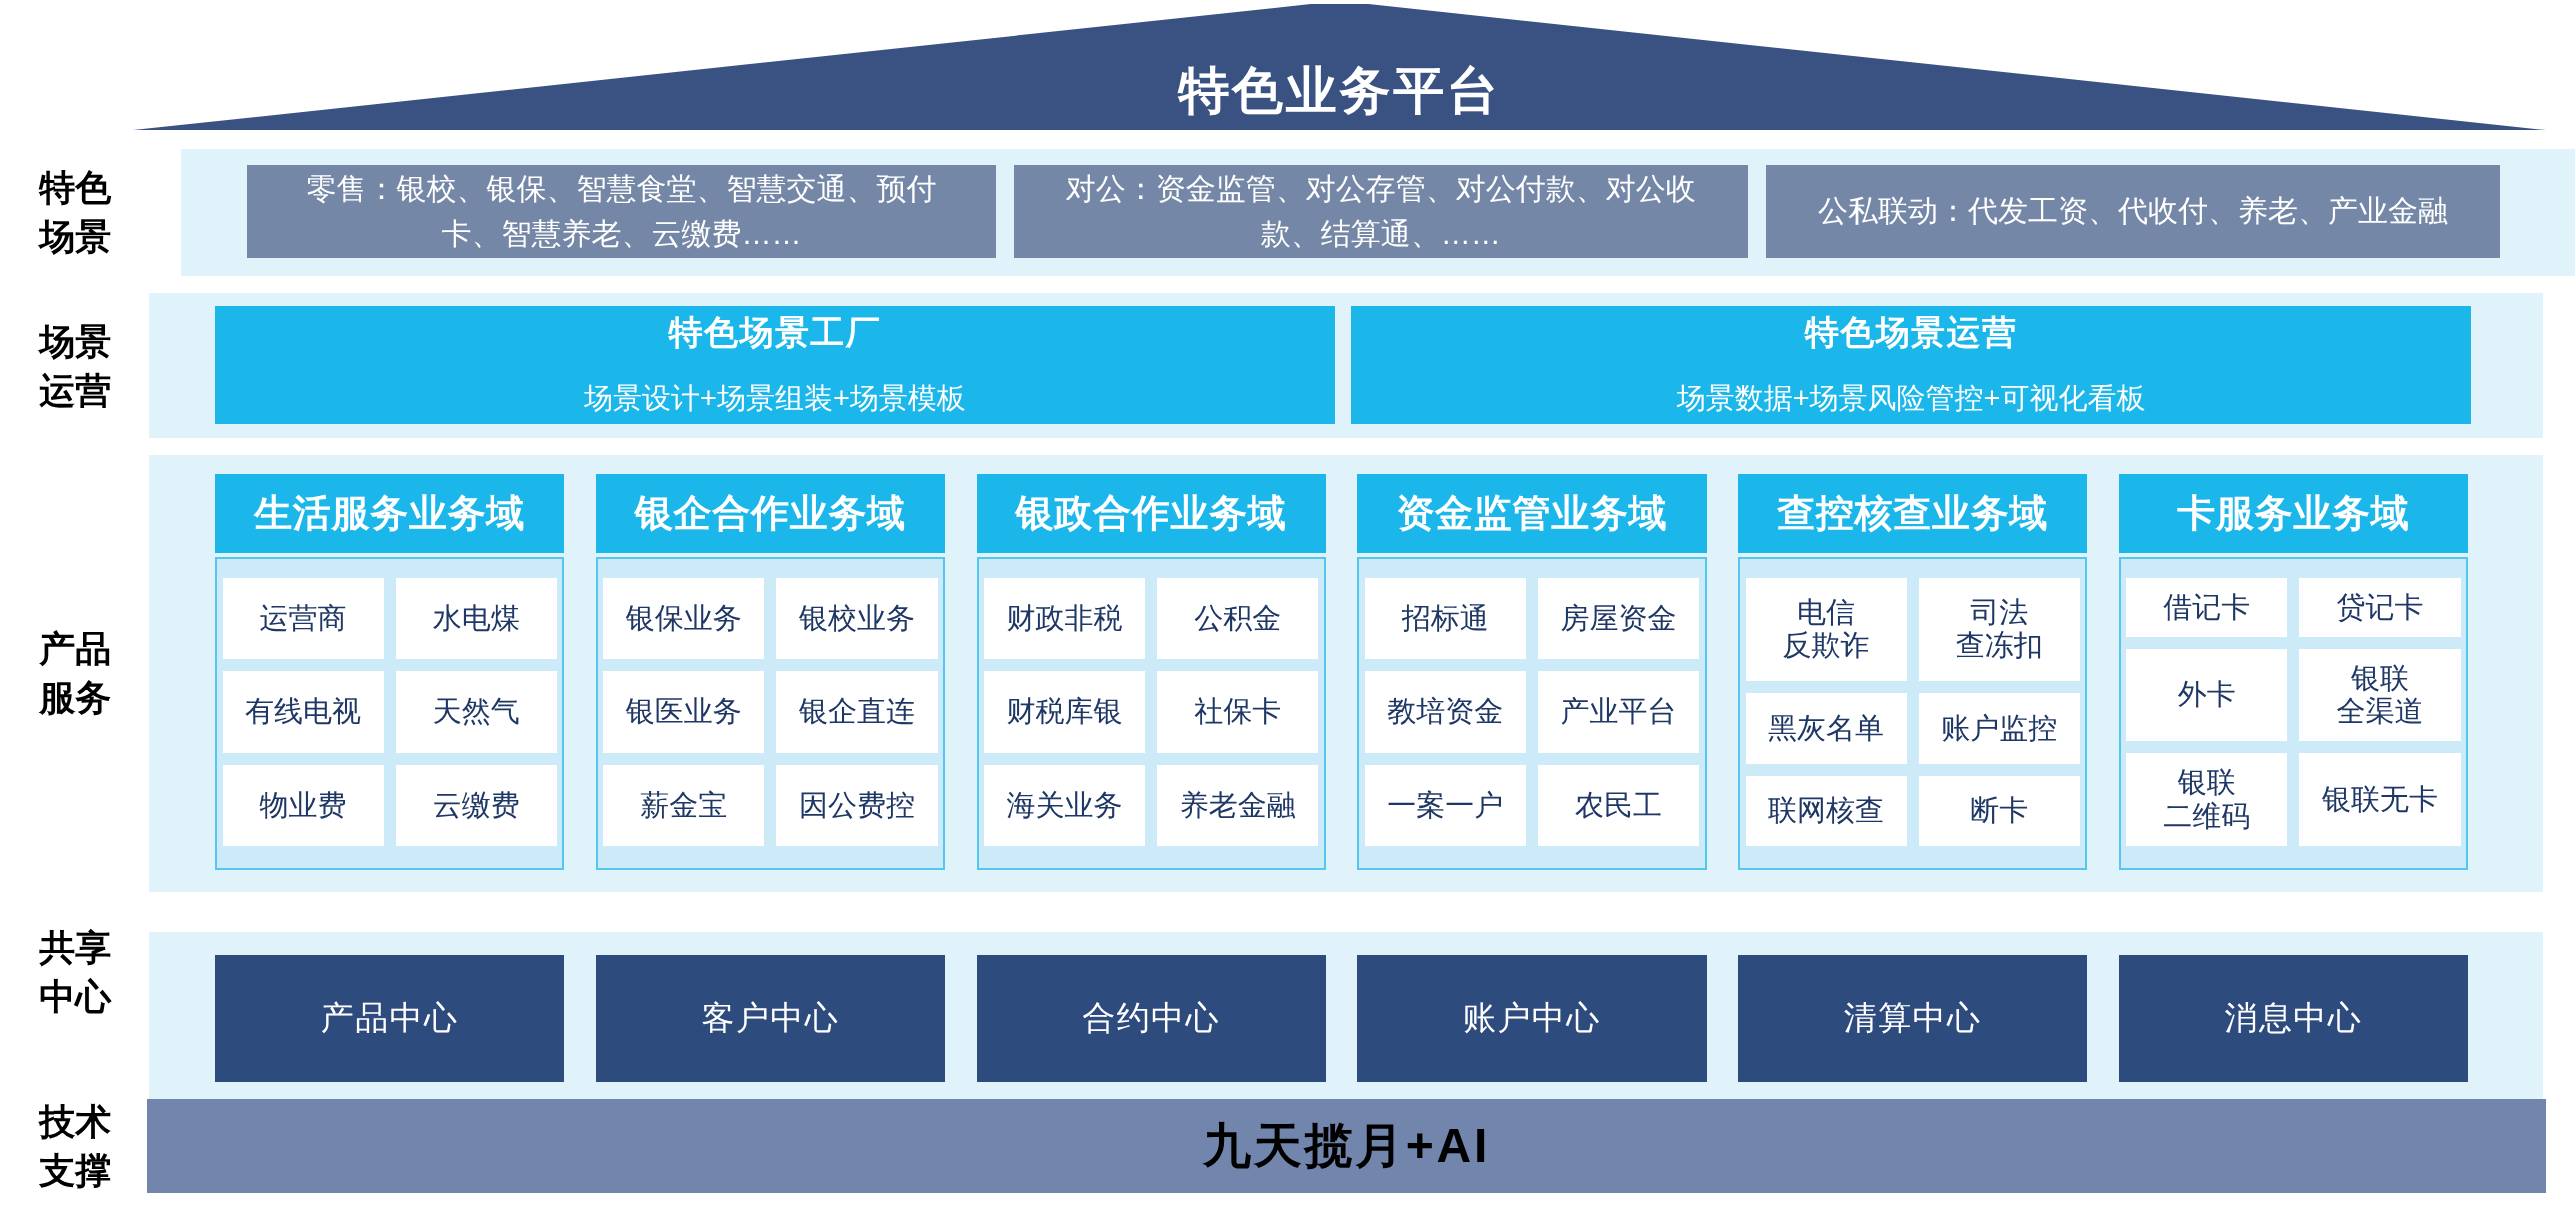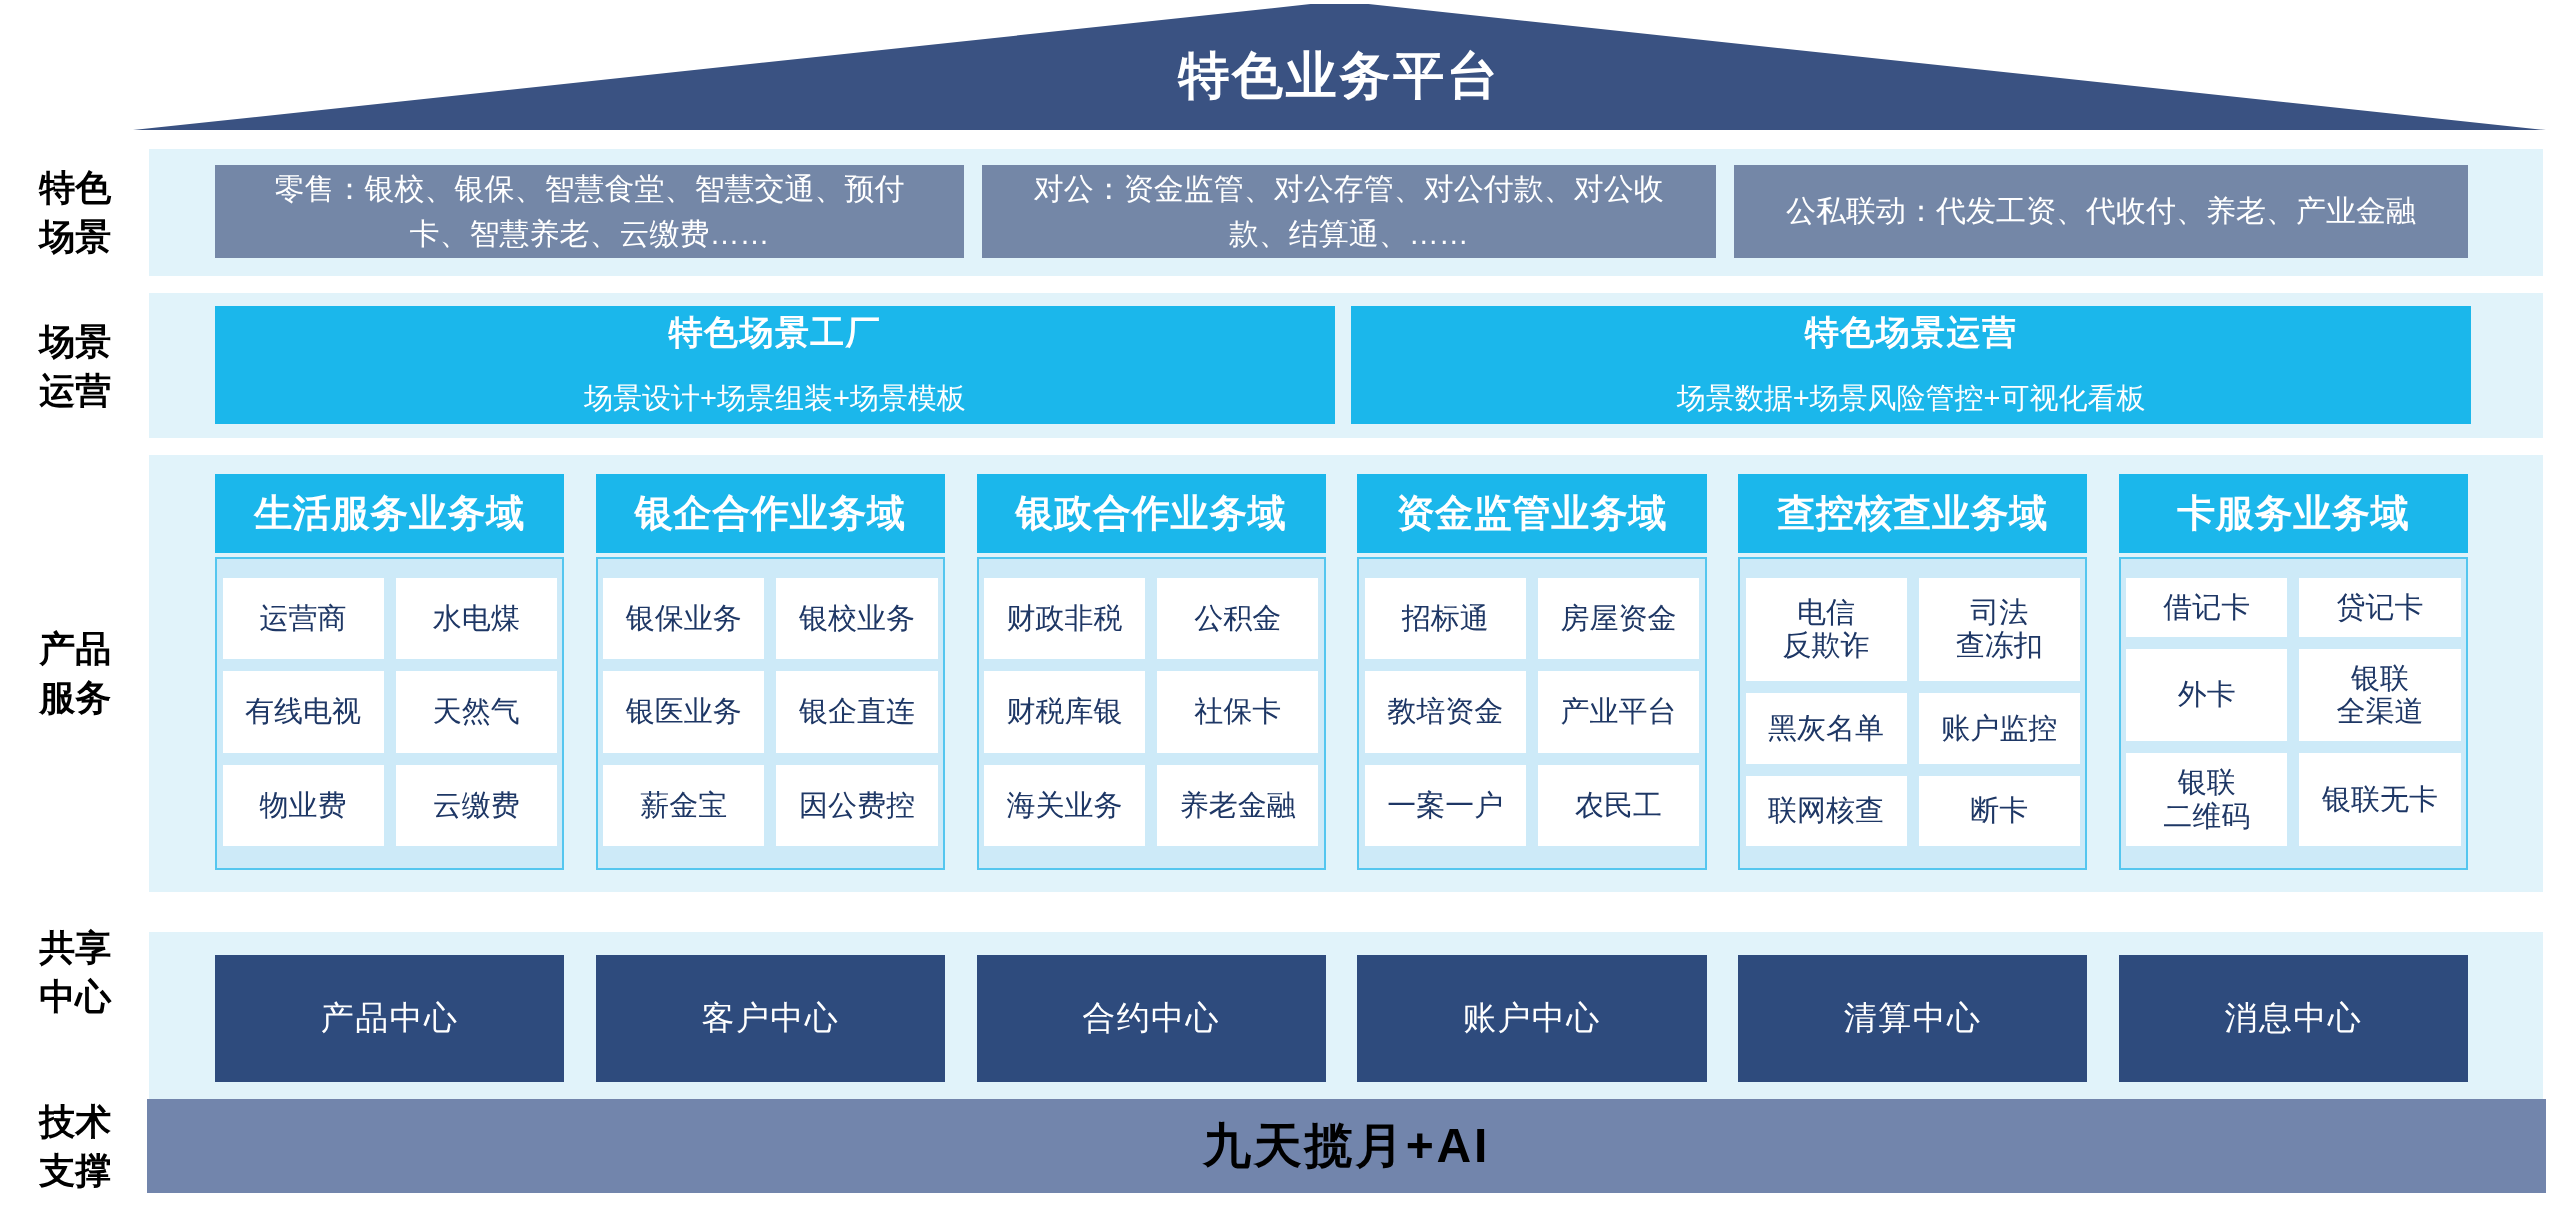--- a/index.html
+++ b/index.html
@@ -3,31 +3,31 @@
 <meta charset="utf-8">
 <style>
   html,body{margin:0;padding:0;background:#ffffff;}
   body{font-family:"Liberation Sans","DejaVu Sans",sans-serif;}
   .canvas{position:relative;width:2576px;height:1232px;background:#ffffff;overflow:hidden;}
 
   
   .roof{position:absolute;left:133px;top:4.1px;width:2413px;height:126px;background:#3A5282;
         clip-path:polygon(48.8% 0,51.2% 0,100% 100%,0 100%);
         display:flex;align-items:flex-end;justify-content:center;}
-  .roof-title{color:#ffffff;font-size:51px;font-weight:bold;letter-spacing:2.7px;padding-bottom:19px;}
+  .roof-title{color:#ffffff;font-size:51px;font-weight:bold;letter-spacing:2.7px;padding-bottom:4px;}
 
   
   .side-label{position:absolute;left:13.7px;width:123px;text-align:center;color:#000000;
               font-size:36px;font-weight:600;line-height:1.35;white-space:pre-line;}
 
   
   .band{position:absolute;left:149px;width:2394px;background:#E1F3FA;box-sizing:border-box;}
 
   .band1{top:149px;height:127px;padding:15.7px 75px 18.5px 66px;
-         display:grid;grid-template-columns:1.02fr 1fr 1fr;column-gap:18px;}
+         display:grid;grid-template-columns:1.02fr 1fr 1fr;column-gap:18px;margin-left:32px;}
   .gray-box{background:#7487A7;color:#ffffff;font-size:30px;line-height:1.52;
             display:flex;align-items:center;justify-content:center;text-align:center;white-space:pre-line;}
 
   .band2{top:293px;height:145px;padding:13px 72px 14.4px 66px;
          display:grid;grid-template-columns:1fr 1fr;column-gap:16.4px;}
   .cyan-box{background:#1BB7EB;color:#ffffff;display:flex;flex-direction:column;
             align-items:center;justify-content:center;row-gap:23px;text-align:center;}
   .cyan-box .t{font-size:34px;font-weight:bold;letter-spacing:1.4px;}
   .cyan-box .s{font-size:29px;}
 

